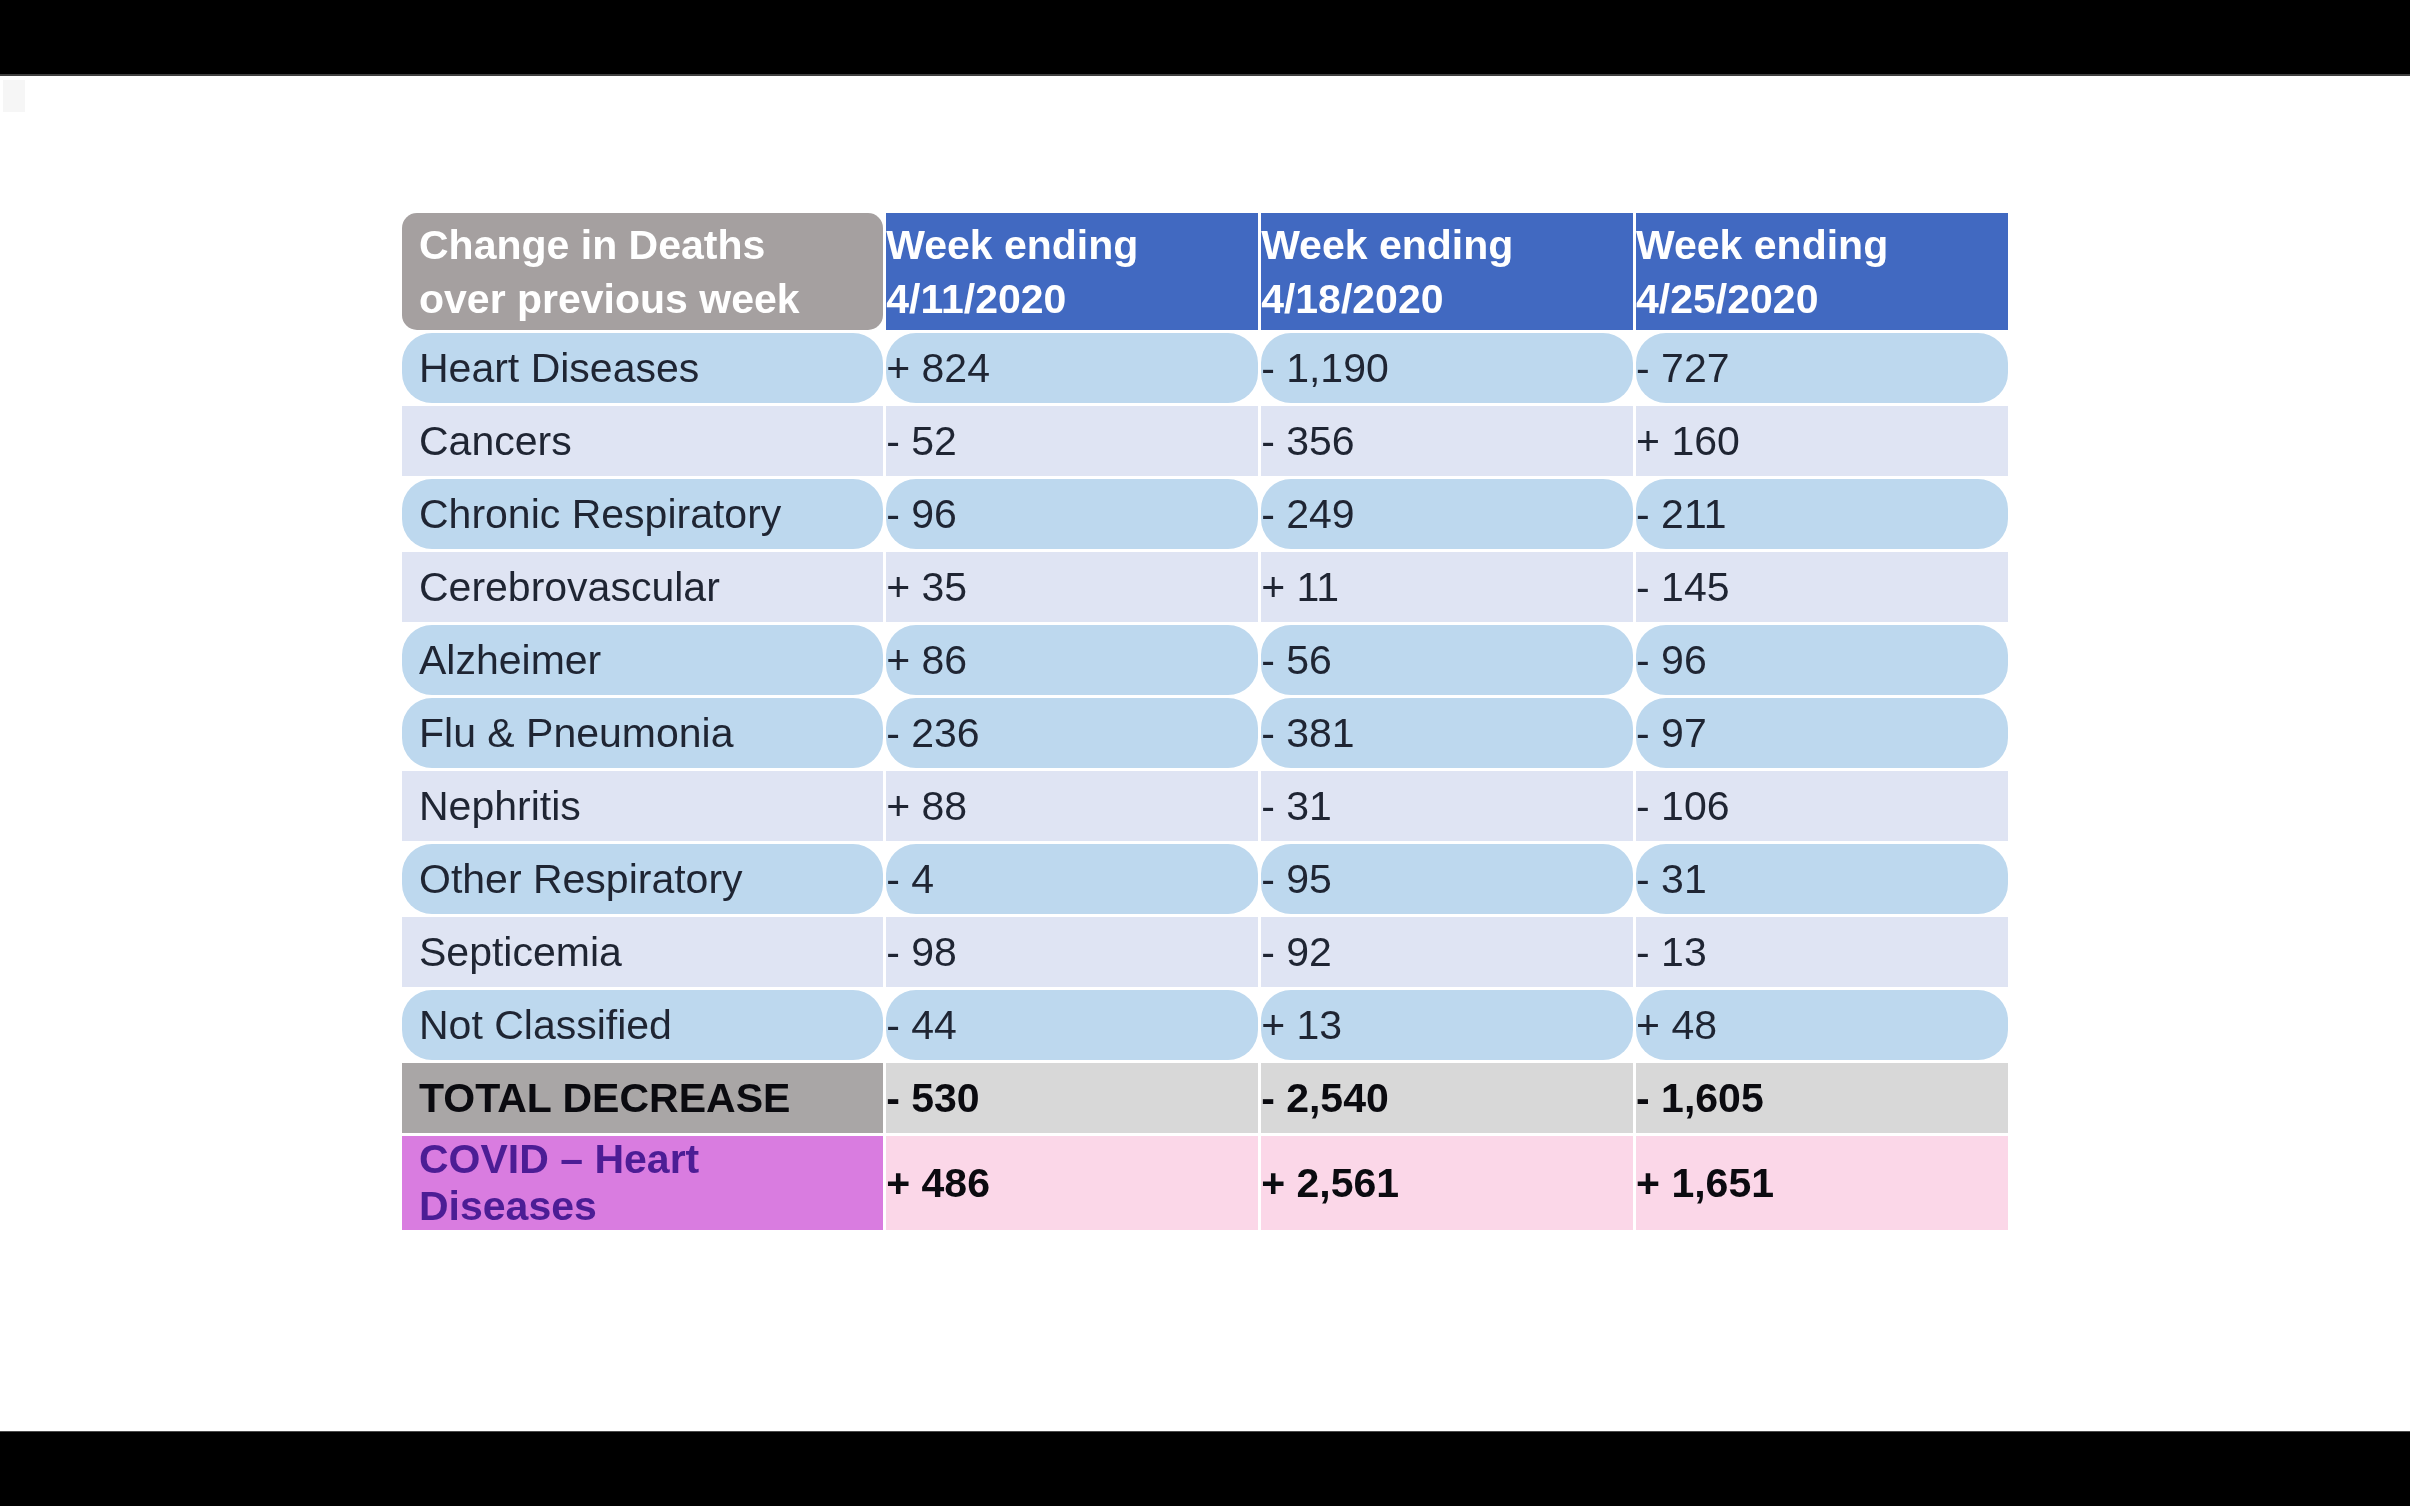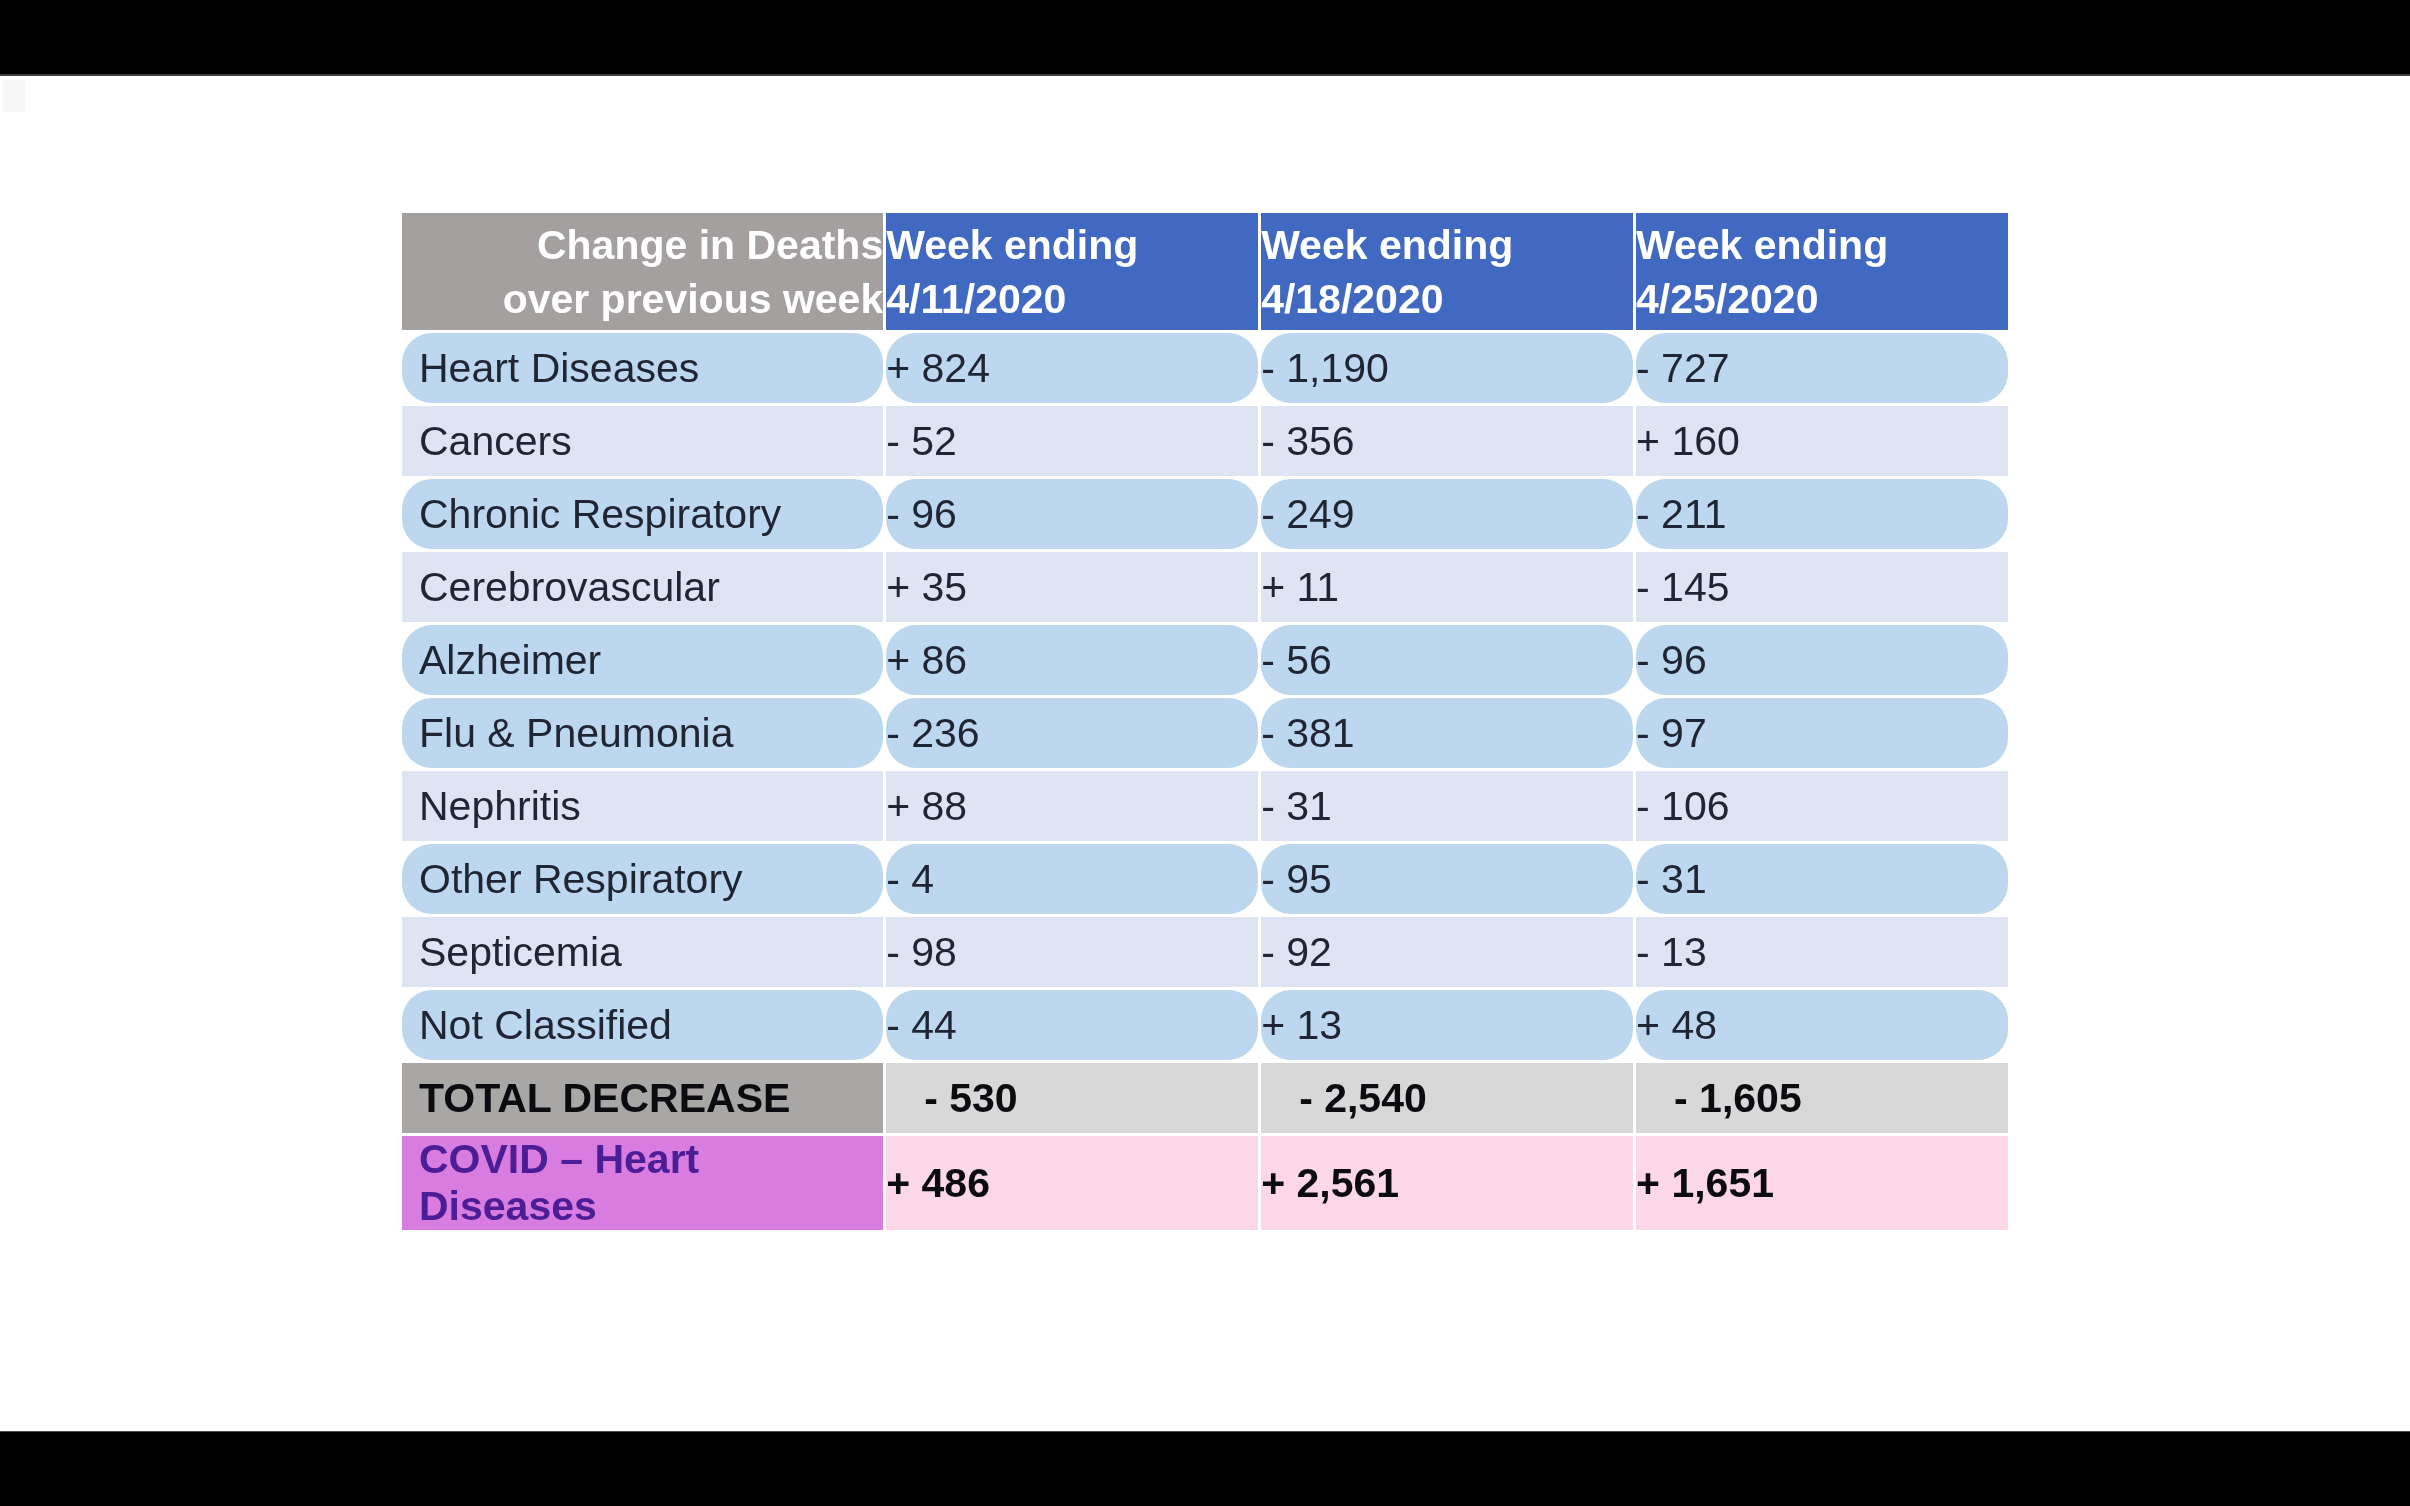--- a/index.html
+++ b/index.html
@@ -26,28 +26,28 @@
     width: 1612px;
     border-collapse: separate; border-spacing: 3.8px;
     table-layout: fixed;
   }
   col.c-label { width: 480px; }
   col.c-data  { width: 371px; }
   th, td { padding: 0; vertical-align: middle; }
   tr.header-row th { height: 117px; font-size: 41px; font-weight: bold;
                      color: var(--header-text, #ffffff); }
   tr.header-row th div { line-height: 54px; }
-  th.corner { background: var(--corner-bg, #a5a0a0); text-align: right; padding-left: 17px; }
+  th.corner { background: var(--corner-bg, #a5a0a0); text-align: left; padding-left: 17px; border-radius: 15px; }
   th.wk { background: var(--header-bg, #4169c1); text-align: left; }
   tr.r td { height: 70px; font-size: 41px; color: var(--cell-text, #1f2533); }
   tr.r td.lbl { text-align: left; padding-left: 17px; }
   tr.r td.val { text-align: left; }
   tr.blue td { background: var(--row-blue, #bdd8ee); border-radius: 30px; }
   tr.lav  td { background: var(--row-lavender, #dfe4f3); }
-  tr.total td { font-weight: bold; color: var(--bold-text, #0b0b10); padding-left: 38px; }
+  tr.total td { font-weight: bold; color: var(--bold-text, #0b0b10); }
   tr.total td.lbl { background: var(--total-label-bg, #a9a6a6); margin-left: 32px; }
   tr.total td.val { background: var(--total-value-bg, #d8d8d8); }
   tr.covid td { font-weight: bold; color: var(--bold-text, #0b0b10); }
   tr.covid td.lbl { background: var(--covid-label-bg, #d97ce0); color: #4c1d95; }
   tr.covid td.val { background: var(--covid-value-bg, #fbd7e8); }
 </style>
 </head>
 <body>
 
 <div id="top-bar" class="letterbox"></div>

